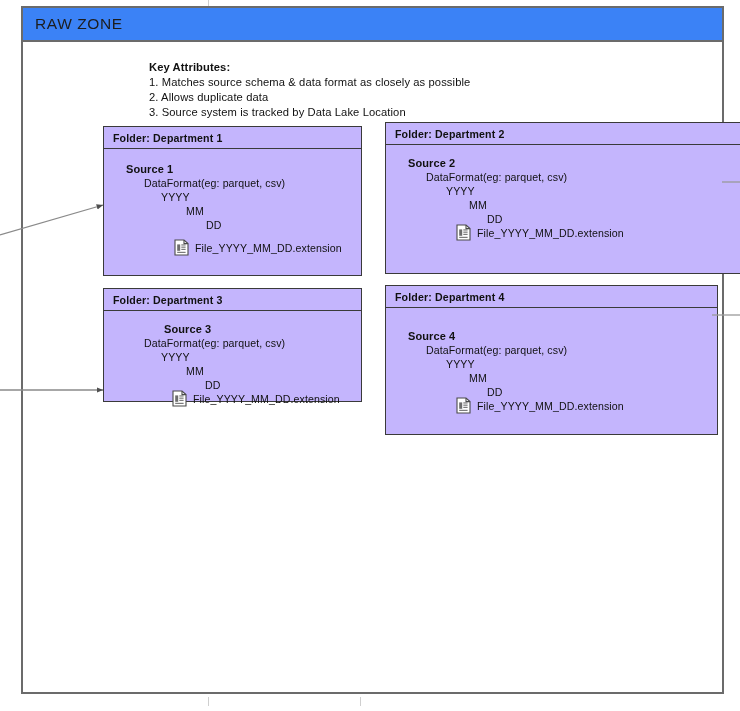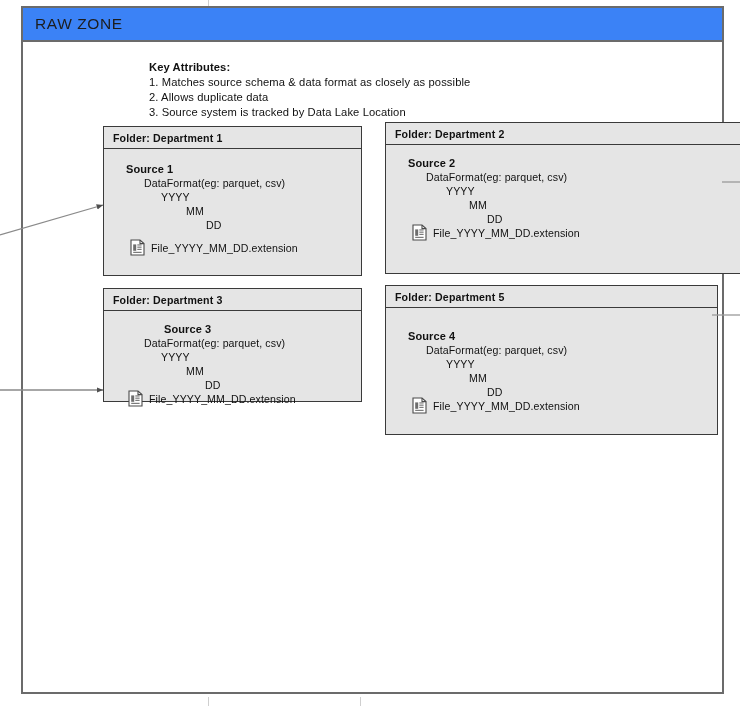--- a/index.html
+++ b/index.html
@@ -76,21 +76,21 @@
     line-height: 15px;
     letter-spacing: 0.1px;
     white-space: nowrap;
   }
 
   
   .dept-box {
     position: absolute;
     box-sizing: border-box;
     border: 1.6px solid #3a3a3a;
-    background: #e5e5e5;
+    background: #c4b5fd;
   }
   .dept-header {
     position: absolute;
     left: 0;
     top: 0;
     right: 0;
     height: 22px;
     box-sizing: border-box;
     border-bottom: 1.6px solid #3a3a3a;
     display: flex;
@@ -126,20 +126,21 @@
     color: #111111;
     letter-spacing: 0.1px;
     white-space: nowrap;
   }
 
   .file-row {
     position: absolute;
     display: flex;
     align-items: center;
     white-space: nowrap;
+    margin-left: 44px;
   }
   .file-name {
     font-size: 10.6px;
     color: #111111;
     letter-spacing: 0.1px;
     margin-left: 6px;
   }
   .doc-icon {
     width: 15px;
     height: 17px;
@@ -256,21 +257,21 @@
           <rect x="7.3" y="9.8" width="4.3" height="1.1" fill="#6d6d6d"></rect>
           <rect x="3.2" y="12.8" width="8.4" height="1.1" fill="#6d6d6d"></rect>
         </svg>
         <span class="file-name">File_YYYY_MM_DD.extension</span>
       </div>
     </div>
   </div>
 
   <div class="dept-box" style="left:385px; top:285px; width:333px; height:150px;">
     <div class="dept-header">
-      <span class="dept-header-label">Folder: Department 5</span>
+      <span class="dept-header-label">Folder: Department 4</span>
     </div>
     <div class="dept-body">
       <div class="src-name" style="left:22px; top:22px;">Source 4</div>
       <div class="hier-line" style="left:40px; top:36px;">DataFormat(eg: parquet, csv)</div>
       <div class="hier-line" style="left:60px; top:50px;">YYYY</div>
       <div class="hier-line" style="left:83px; top:64px;">MM</div>
       <div class="hier-line" style="left:101px; top:78px;">DD</div>
       <div class="file-row" style="left:26px; top:89px;">
         <svg class="doc-icon" viewBox="0 0 15 17">
           <path d="M1 1 H10 L14 4.6 V16 H1 Z" fill="#ffffff" stroke="#4a4a4a" stroke-width="1.1"></path>

